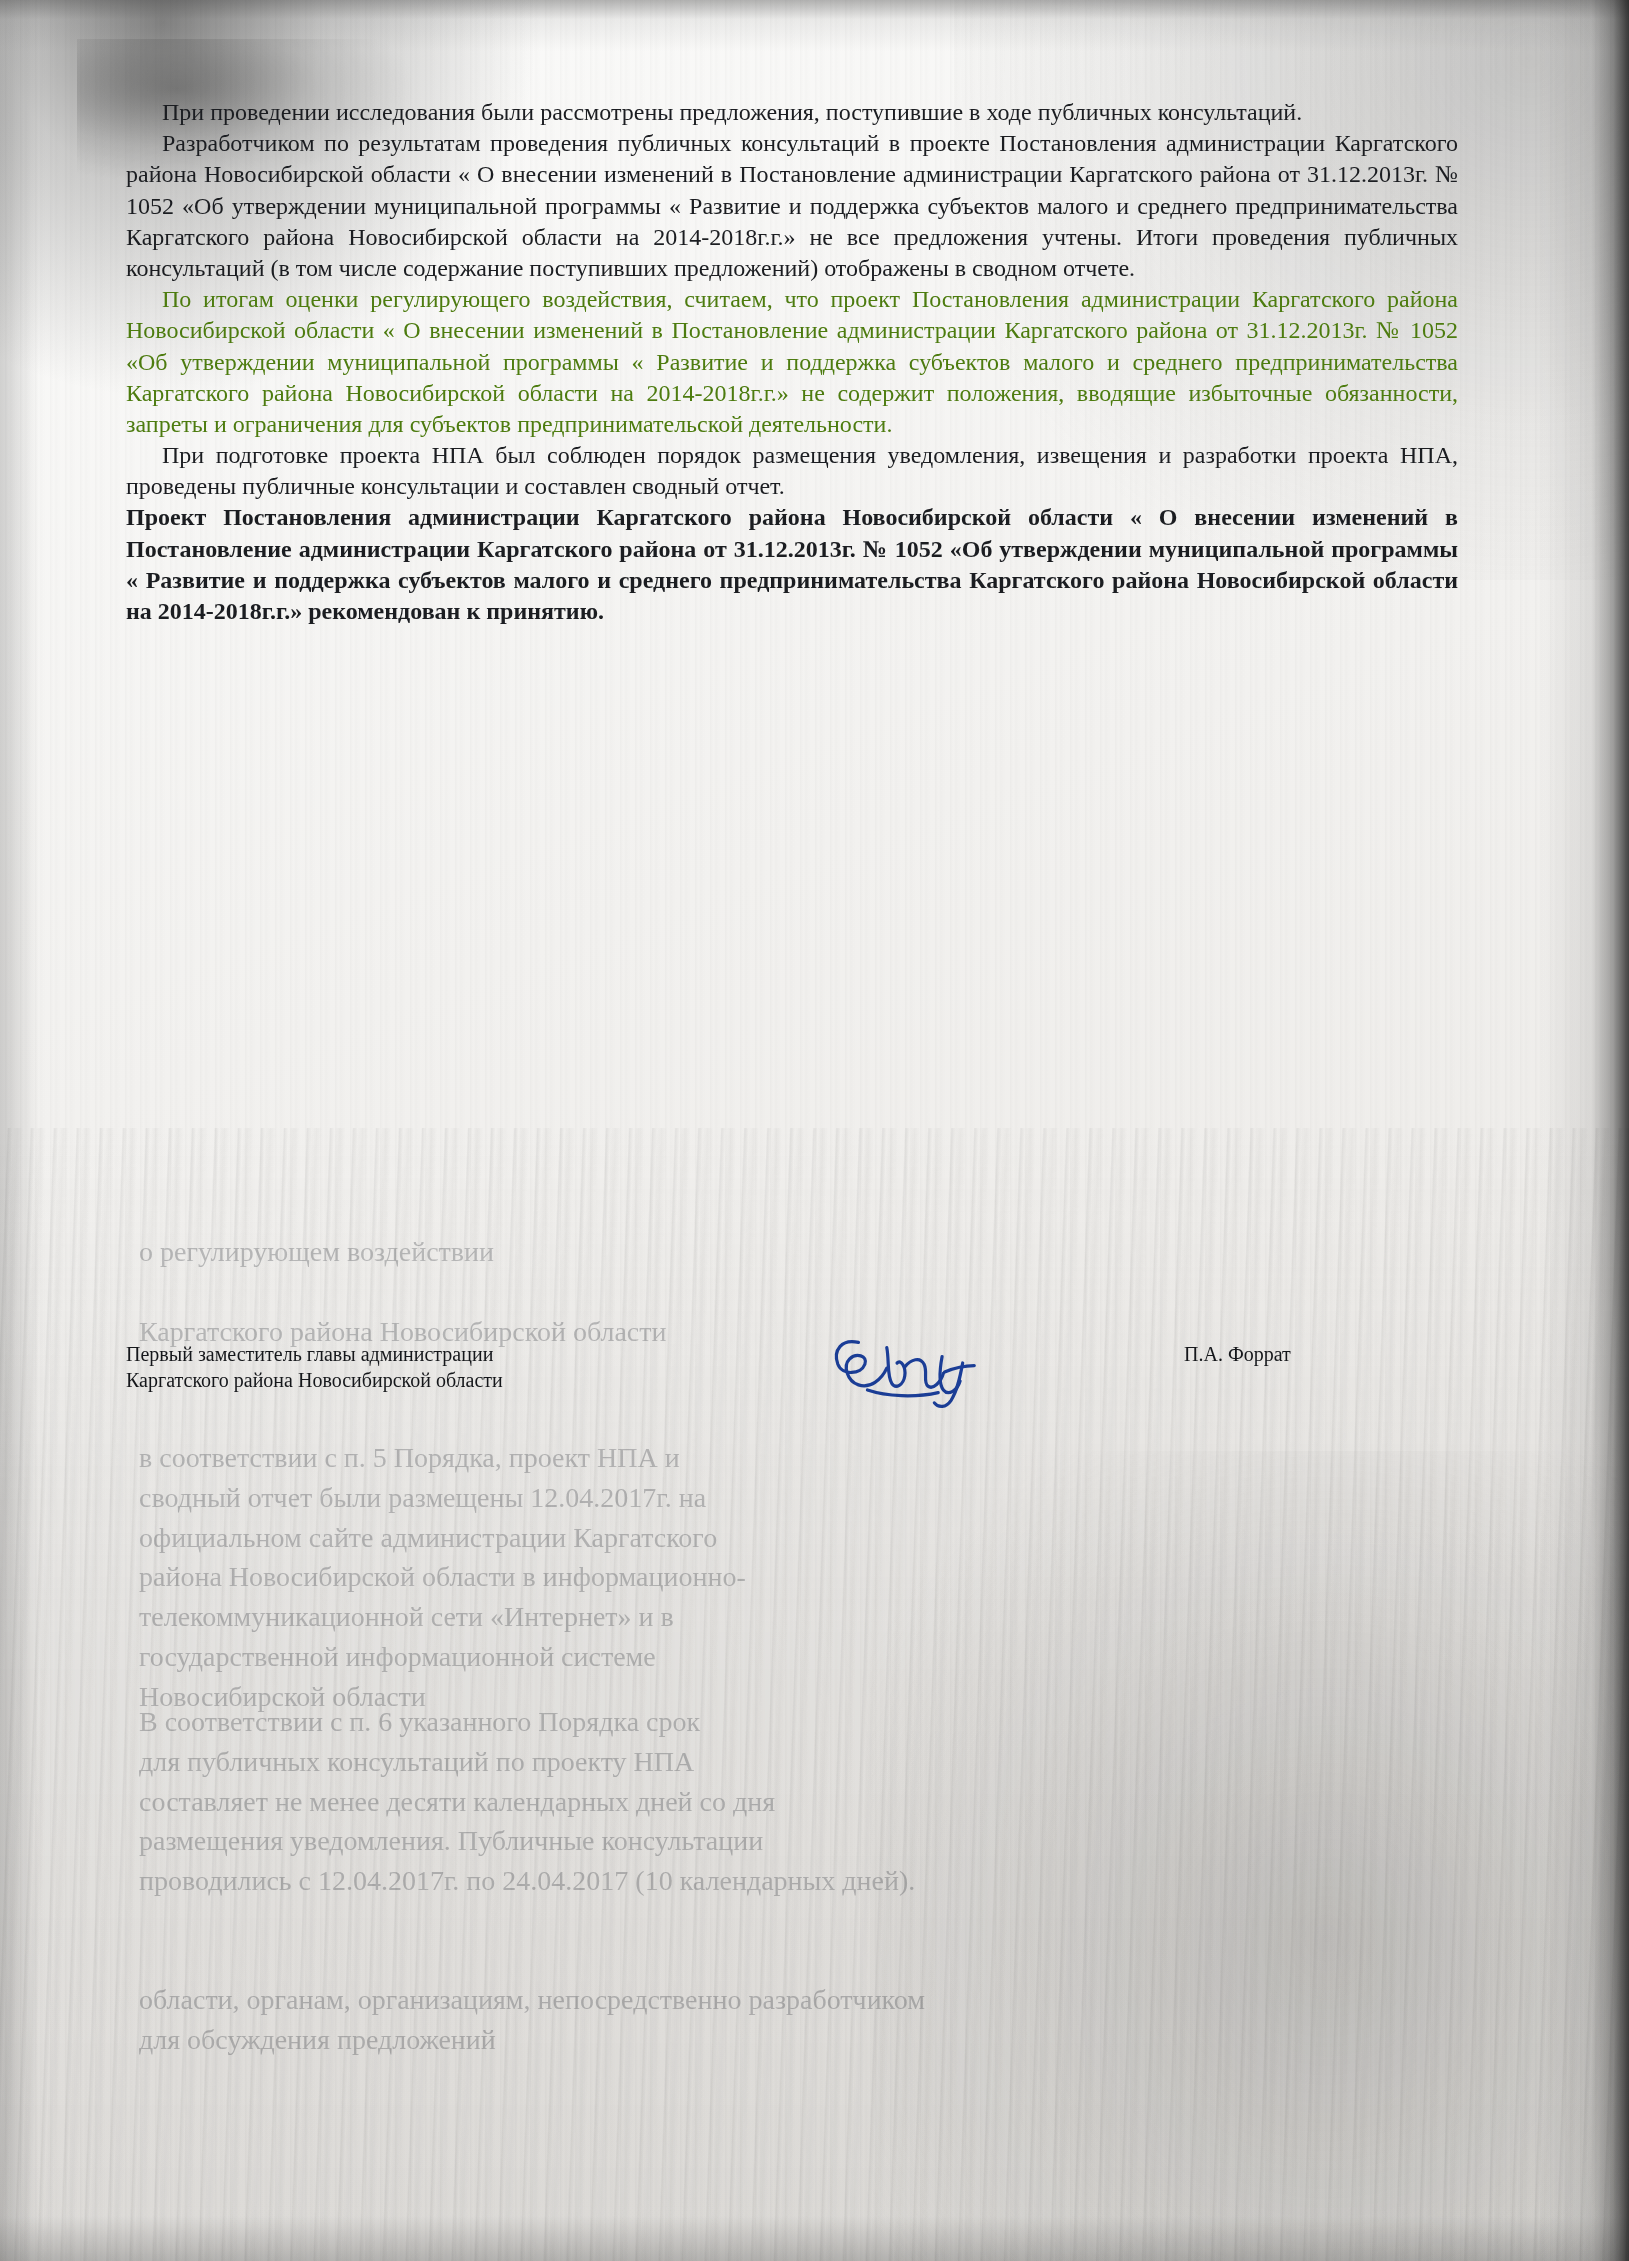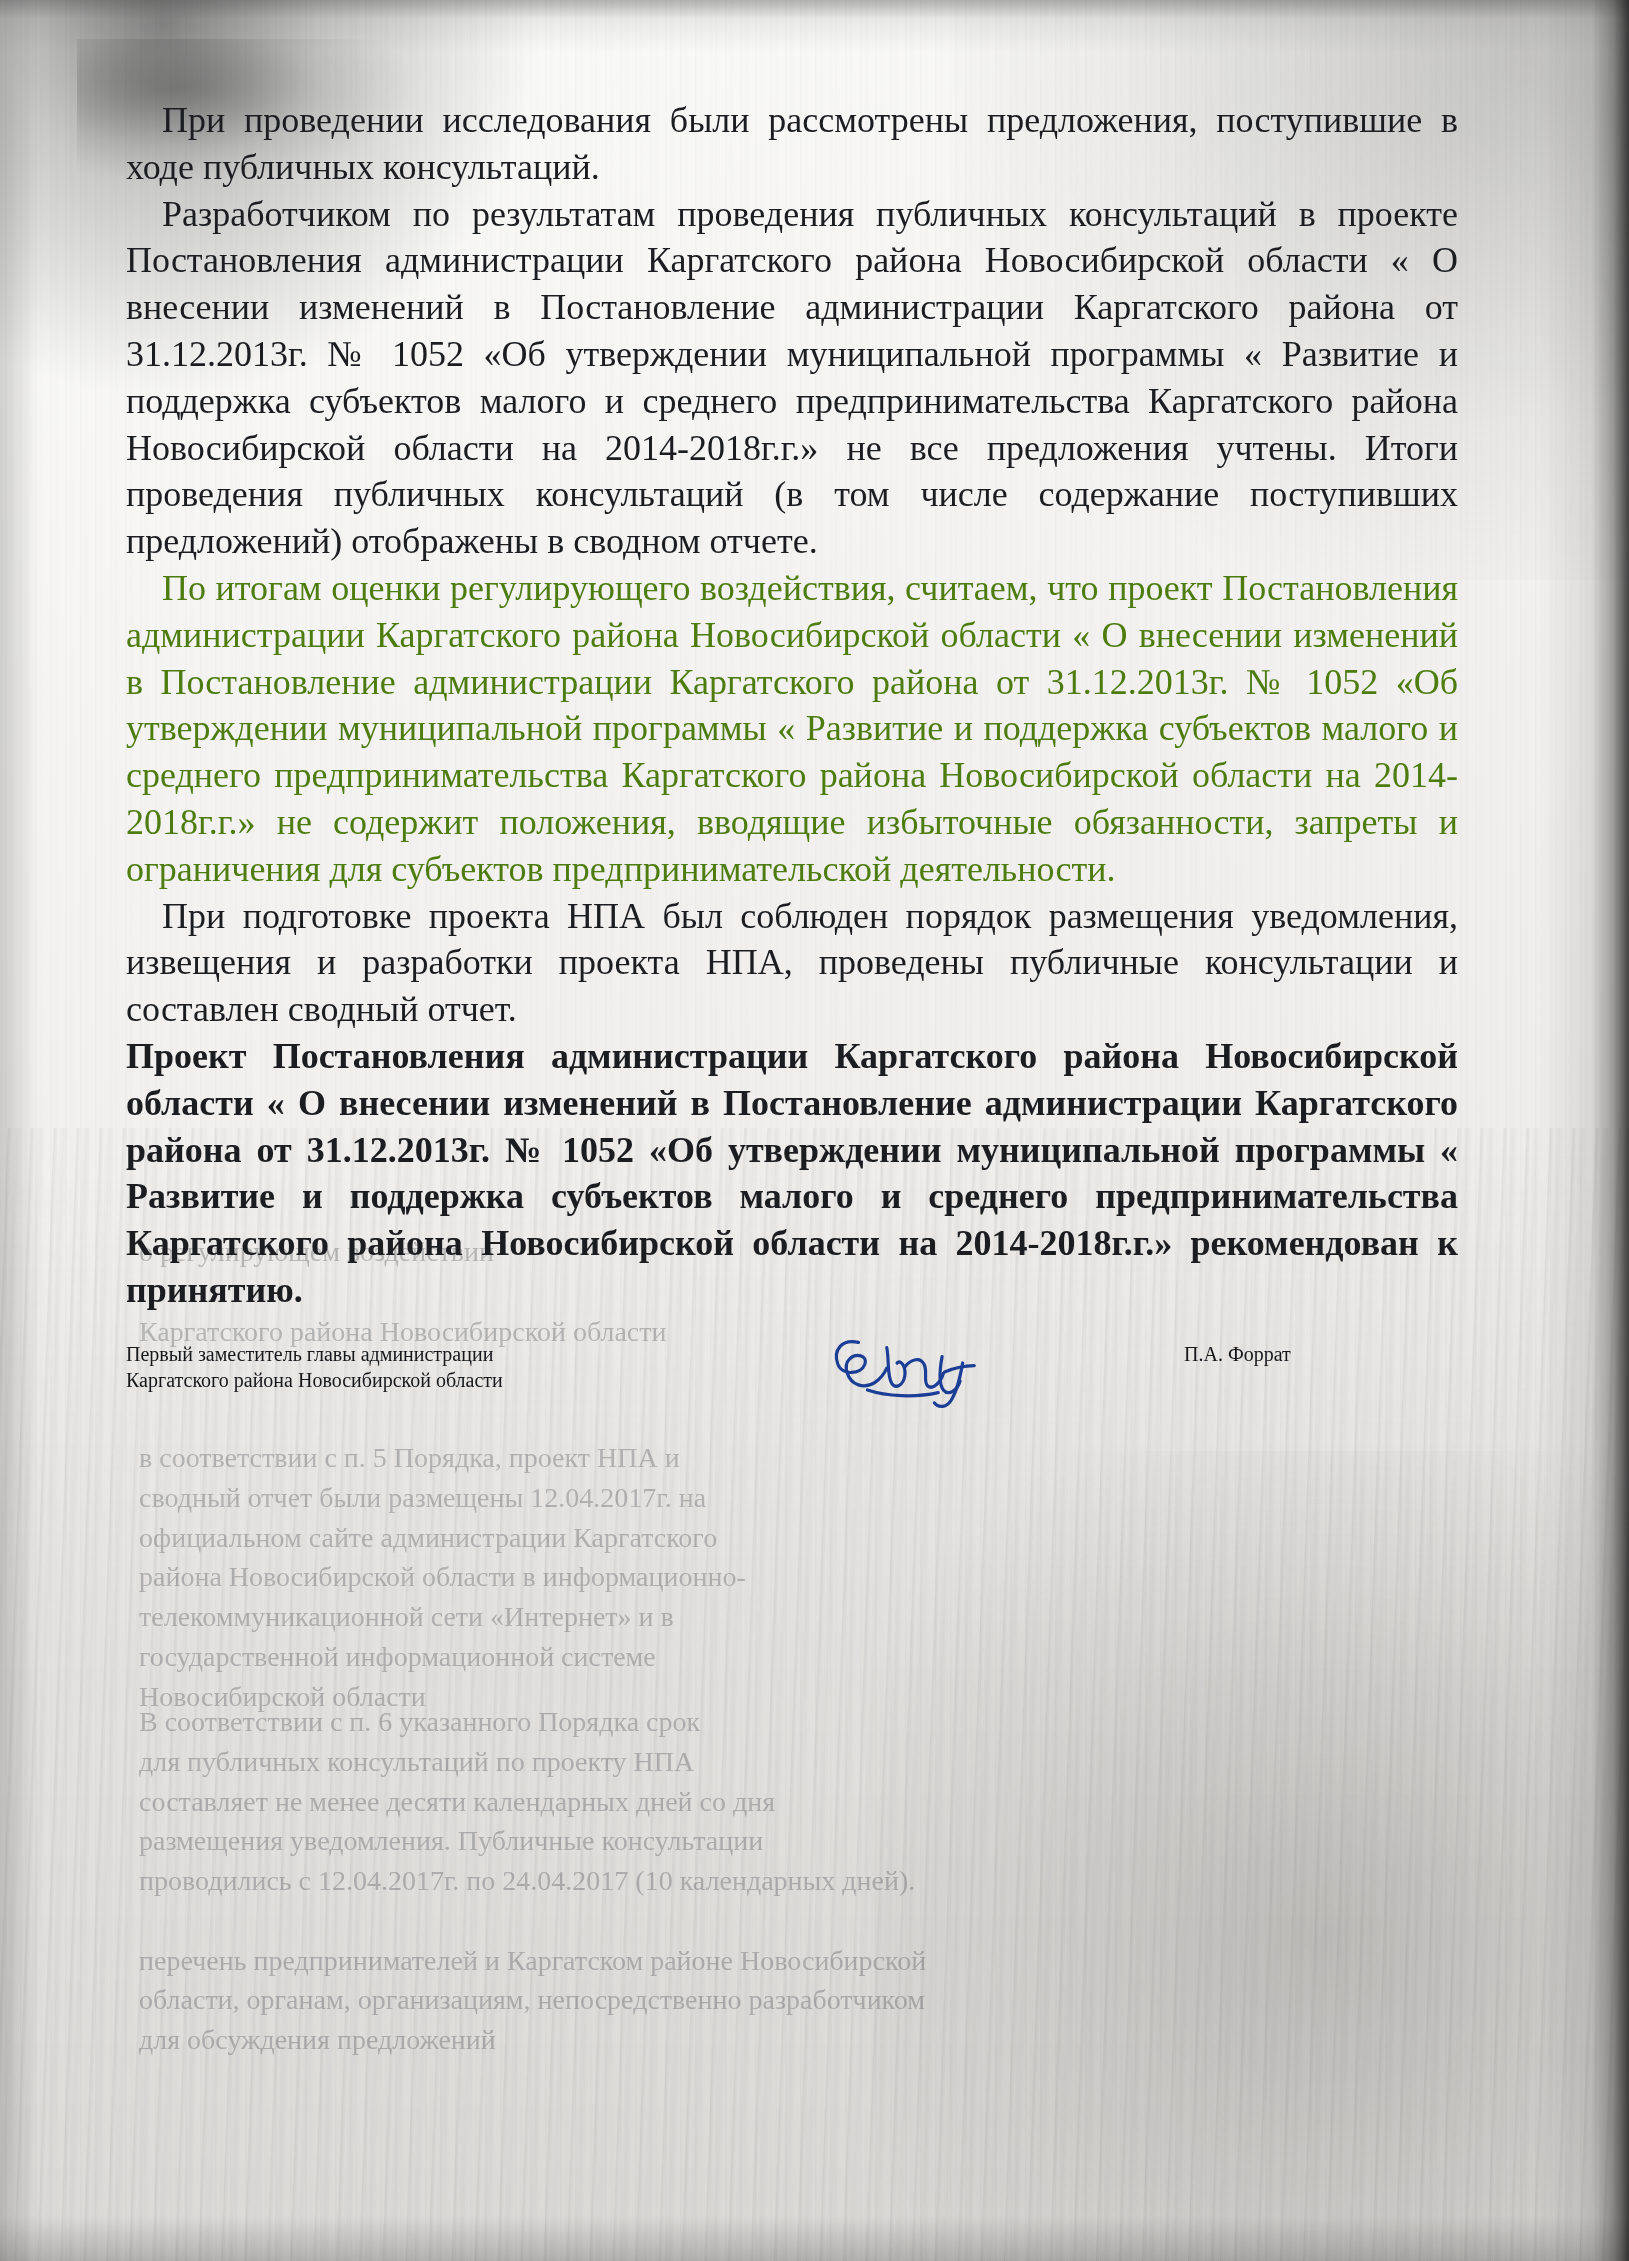--- a/index.html
+++ b/index.html
@@ -90,21 +90,21 @@
     mix-blend-mode: multiply;
     pointer-events: none;
   }
 
   
   .content {
     position: absolute;
     left: 126px;
     top: 97px;
     width: 1332px;
-    font-size: 36px;
+    font-size: 24px;
     line-height: 1.30;
     color: #14161a;
   }
   p {
     margin: 0 0 0 0;
     text-align: justify;
   }
   p.indent { text-indent: 36px; }
   p.noindent { text-indent: 0; font-weight: bold; }
 
@@ -197,21 +197,20 @@
     <br>
     <span>для публичных консультаций по проекту НПА</span>
     <br>
     <span>составляет не менее десяти календарных дней со дня</span>
     <br>
     <span>размещения уведомления. Публичные консультации</span>
     <br>
     <span>проводились с 12.04.2017г. по 24.04.2017 (10 календарных дней).</span>
     <br>
     <br>
-    <span>перечень предпринимателей и Каргатском районе Новосибирской</span>
     <br>
     <span>области, органам, организациям, непосредственно разработчиком</span>
     <br>
     <span>для обсуждения предложений</span>
   </div>
 
   <div class="content">
     <p class="indent fade-1">При проведении исследования были рассмотрены предложения, поступившие в ходе публичных консультаций.</p>
     <p class="indent fade-1">Разработчиком по результатам проведения публичных консультаций в проекте Постановления администрации Каргатского района Новосибирской области « О внесении изменений в Постановление администрации Каргатского района от 31.12.2013г. № 1052 «Об утверждении муниципальной программы « Развитие и поддержка субъектов малого и среднего предпринимательства Каргатского района Новосибирской области на 2014-2018г.г.» не все предложения учтены. Итоги проведения публичных консультаций (в том числе содержание поступивших предложений) отображены в  сводном отчете.</p>
     <p class="indent fade-2">По итогам оценки регулирующего воздействия, считаем, что проект Постановления администрации Каргатского района Новосибирской области « О внесении изменений в Постановление администрации Каргатского района от 31.12.2013г. № 1052 «Об утверждении муниципальной программы « Развитие и поддержка субъектов малого и среднего предпринимательства Каргатского района Новосибирской области на 2014-2018г.г.» не содержит положения, вводящие избыточные обязанности, запреты и ограничения для субъектов предпринимательской деятельности.</p>

